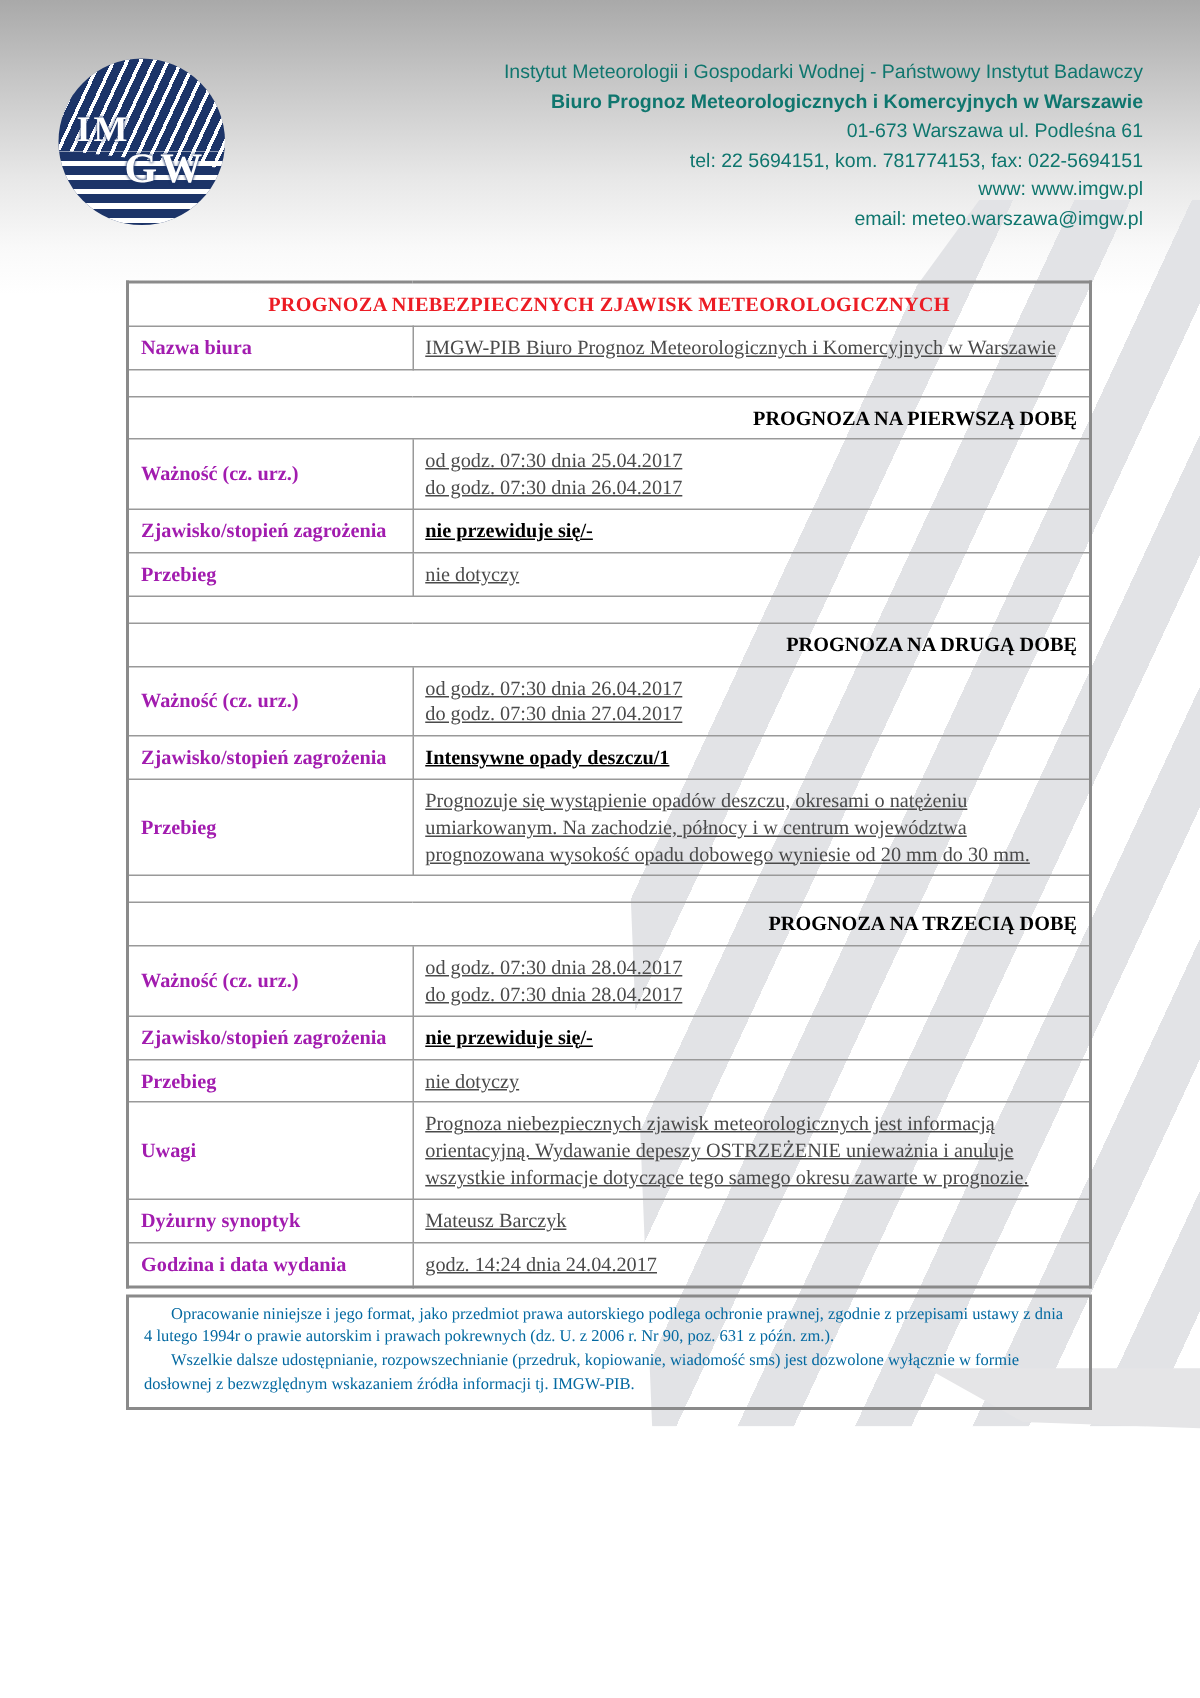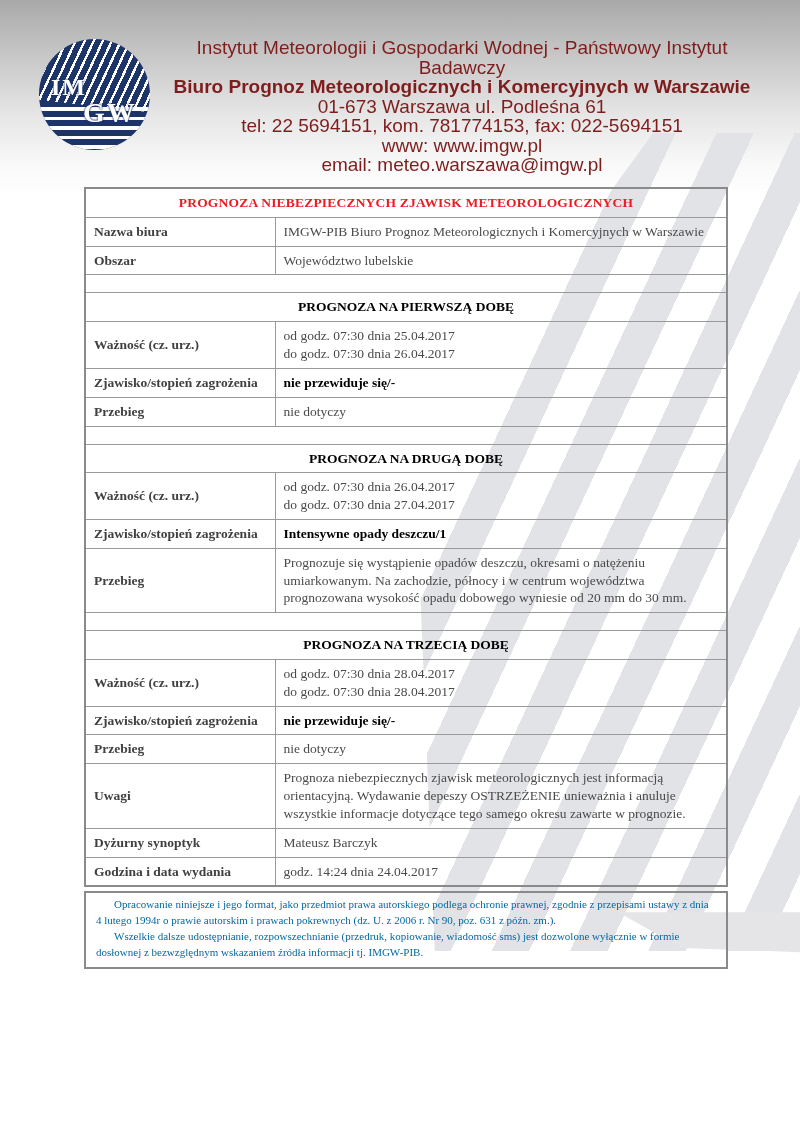--- a/index.html
+++ b/index.html
@@ -46,24 +46,24 @@
     position: absolute; color: #ffffff; font-weight: bold;
     font-family: "Liberation Serif", serif;
     text-shadow: 0 0 2px #1c3468, 0 0 2px #1c3468;
     line-height: 1;
   }
   .logo .im { left: 12px; top: 36px; font-size: 24px; letter-spacing: 2px; }
   .logo .gw { left: 44px; top: 60px; font-size: 28px; letter-spacing: 2px; }
 
   .header-text {
     position: absolute; top: 38px; right: 38px; width: 600px;
-    text-align: center;
+    text-align: right;
     font-family: "Liberation Sans", sans-serif;
-    font-size: 19px; line-height: 19.5px;
-    color: #7f1d1d;
+    font-size: 13px; line-height: 19.5px;
+    color: #0f766e;
   }
   .header-text .bold { font-weight: bold; }
 
   
   .doc { position: absolute; top: 187px; left: 38px; width: 644px; padding-left: 46px; }
 
   table.forecast {
     width: 100%; border-collapse: collapse; background: transparent;
     border: 2px solid #8a8a8a;
     table-layout: fixed;
@@ -72,25 +72,25 @@
     border: 1px solid #999999;
     font-size: 13.5px; line-height: 1.32;
     padding: 5px 8px;
     vertical-align: middle;
     word-wrap: break-word;
   }
   td.doc-title {
     text-align: center; font-weight: bold; font-size: 15.5px;
     color: #ec1c24; padding: 8px 4px; letter-spacing: 0.2px;
   }
-  td.lbl { font-weight: bold; color: #404040; }
-  td.val { color: #4a4a4a; }
+  td.lbl { font-weight: bold; color: #a21caf; }
+  td.val { color: #4a4a4a; text-decoration: underline; }
   td.val.bold { font-weight: bold; color: #000000; }
   td.sec-head {
-    text-align: center; font-weight: bold; color: #000000;
+    text-align: right; font-weight: bold; color: #000000;
     font-size: 13.5px; padding: 4px;
   }
   td.spacer { height: 7px; padding: 0; }
 
   .copyright {
     margin-top: 4px;
     border: 2px solid #8a8a8a;
     padding: 4px 10px 6px 10px;
     font-size: 11px; line-height: 1.45; color: #0369a1;
     background: transparent;
@@ -130,24 +130,20 @@
         </colgroup>
       <tbody>
         <tr>
           <td colspan="2" class="doc-title">PROGNOZA NIEBEZPIECZNYCH ZJAWISK METEOROLOGICZNYCH</td>
         </tr>
 
         <tr>
           <td class="lbl">Nazwa biura</td>
           <td class="val">IMGW-PIB Biuro Prognoz Meteorologicznych i Komercyjnych w Warszawie</td>
         </tr>
-        <tr>
-          <td class="lbl">Obszar</td>
-          <td class="val">Województwo lubelskie</td>
-        </tr>
 
         <tr>
             <td colspan="2" class="spacer"></td>
           </tr>
         <tr>
           <td colspan="2" class="sec-head">PROGNOZA NA PIERWSZĄ DOBĘ</td>
         </tr>
         <tr>
           <td class="lbl">Ważność (cz. urz.)</td>
           <td class="val">

